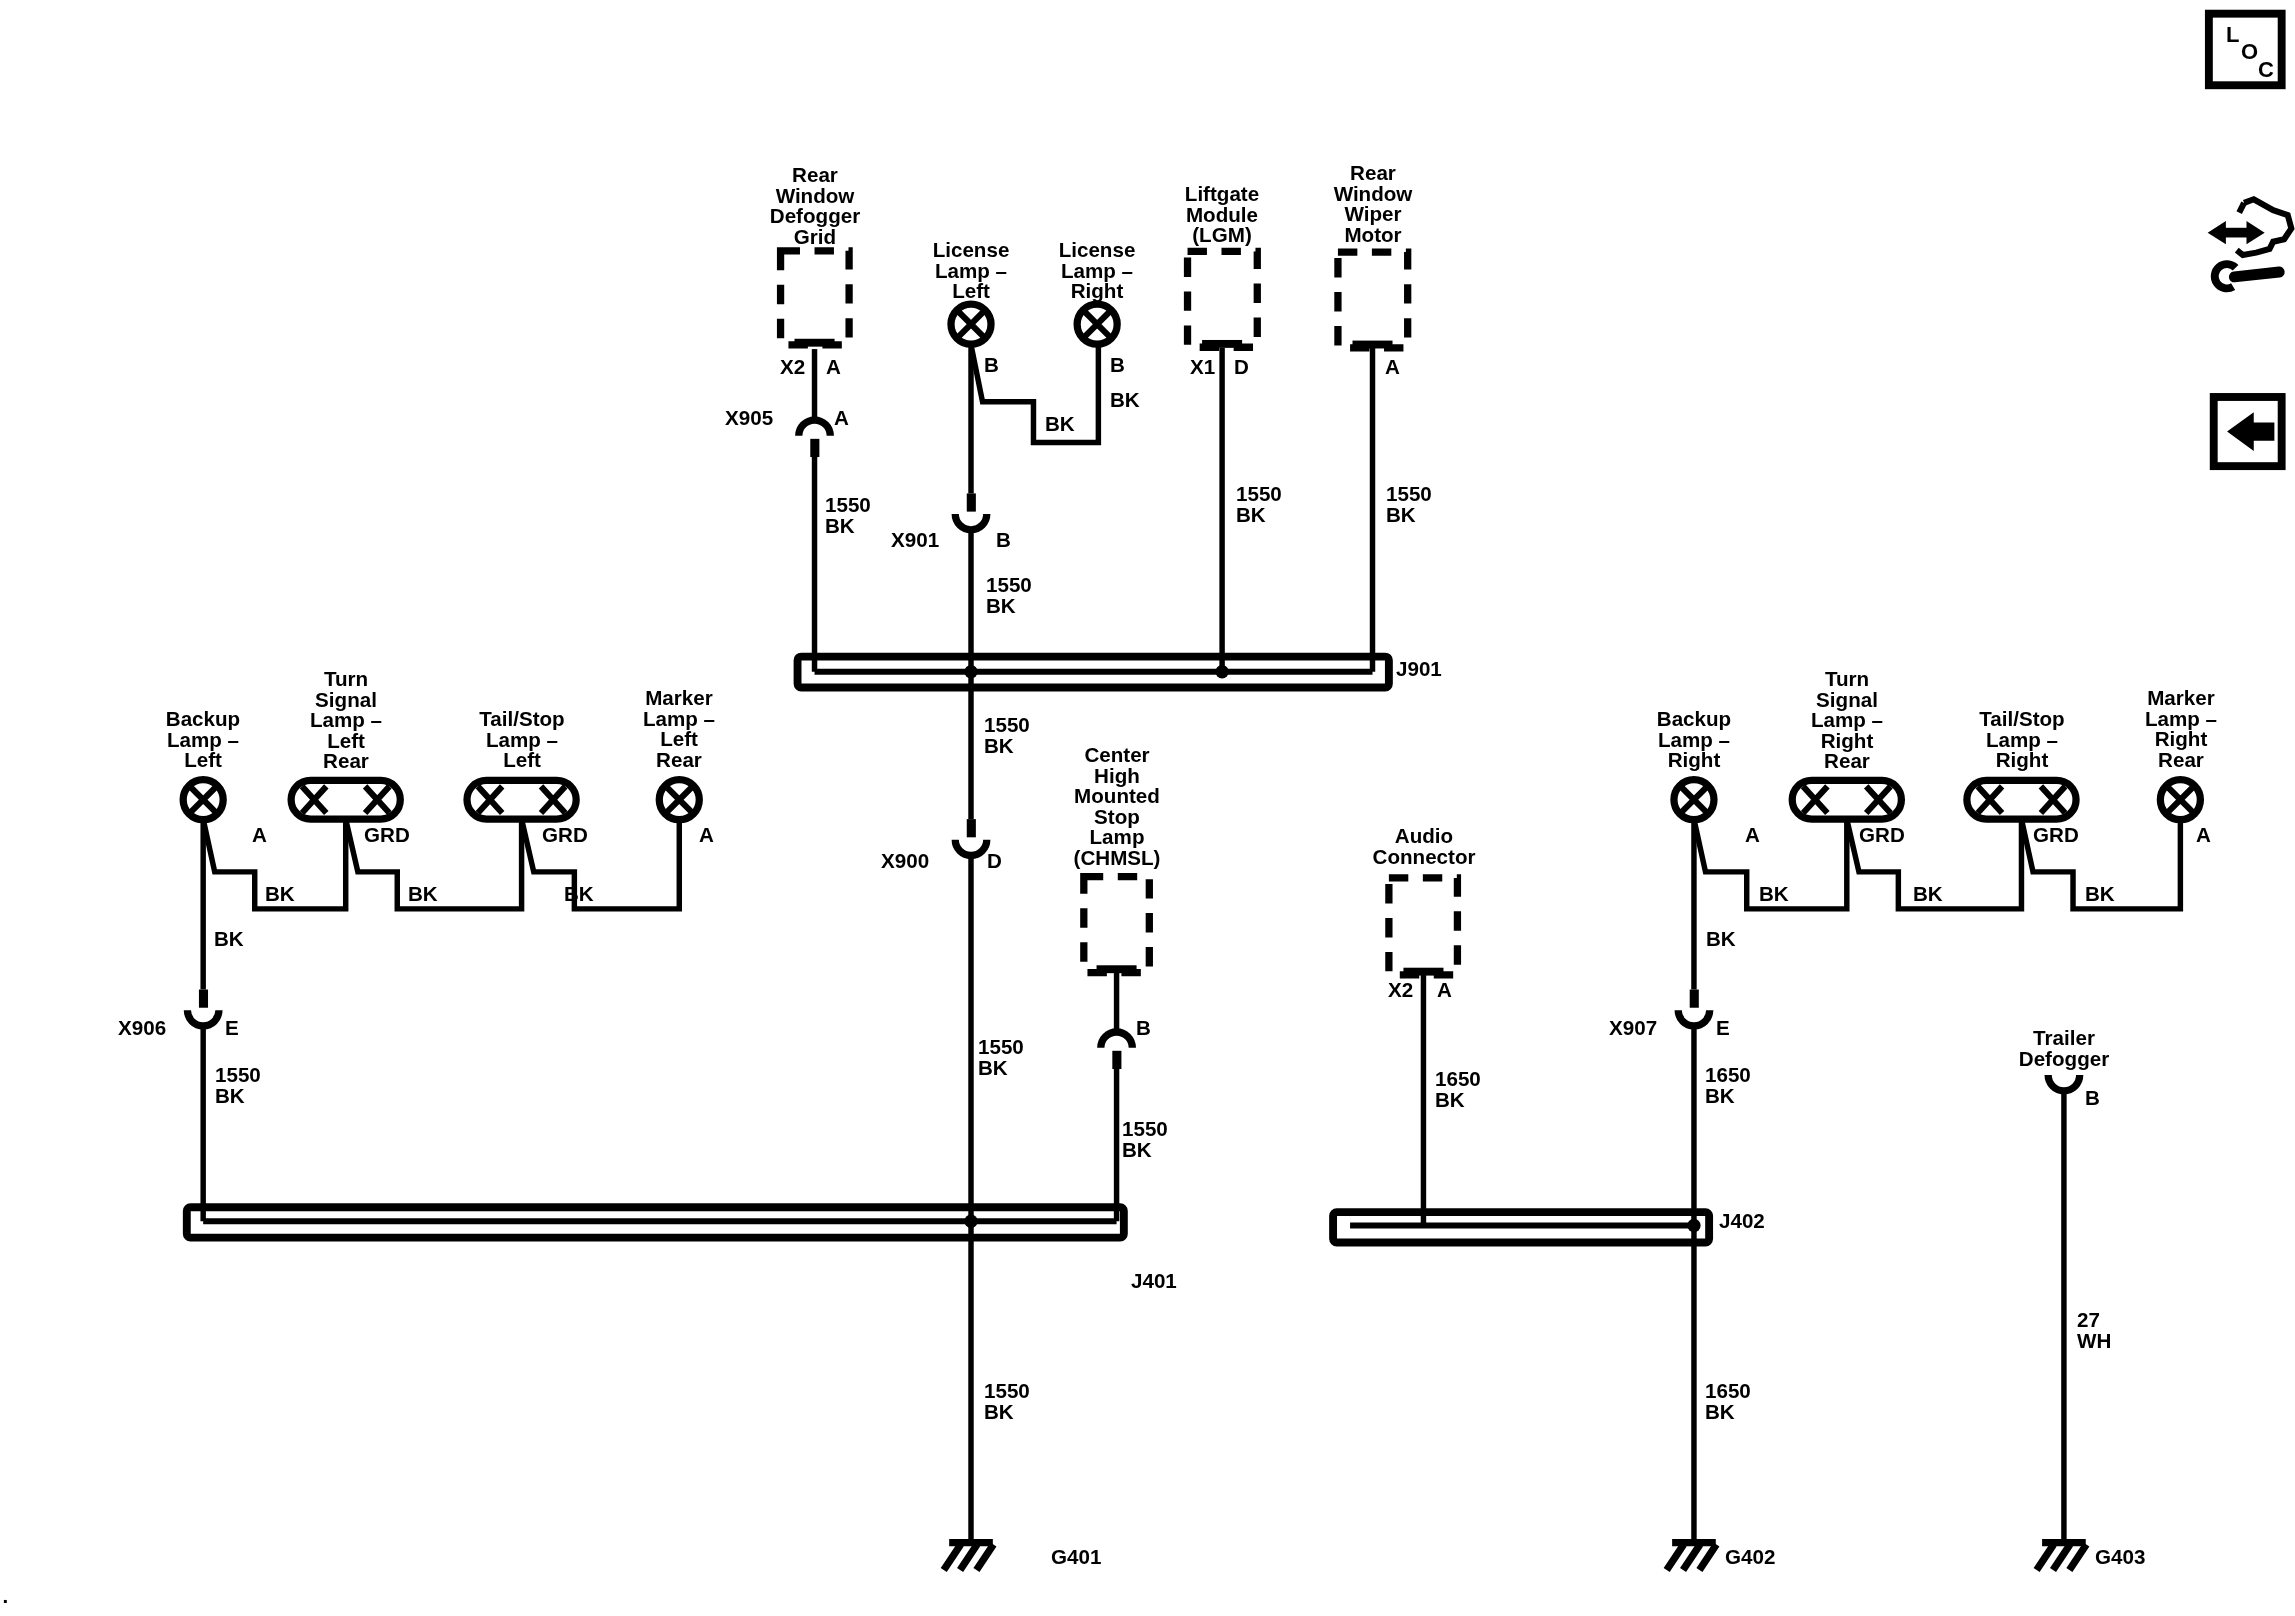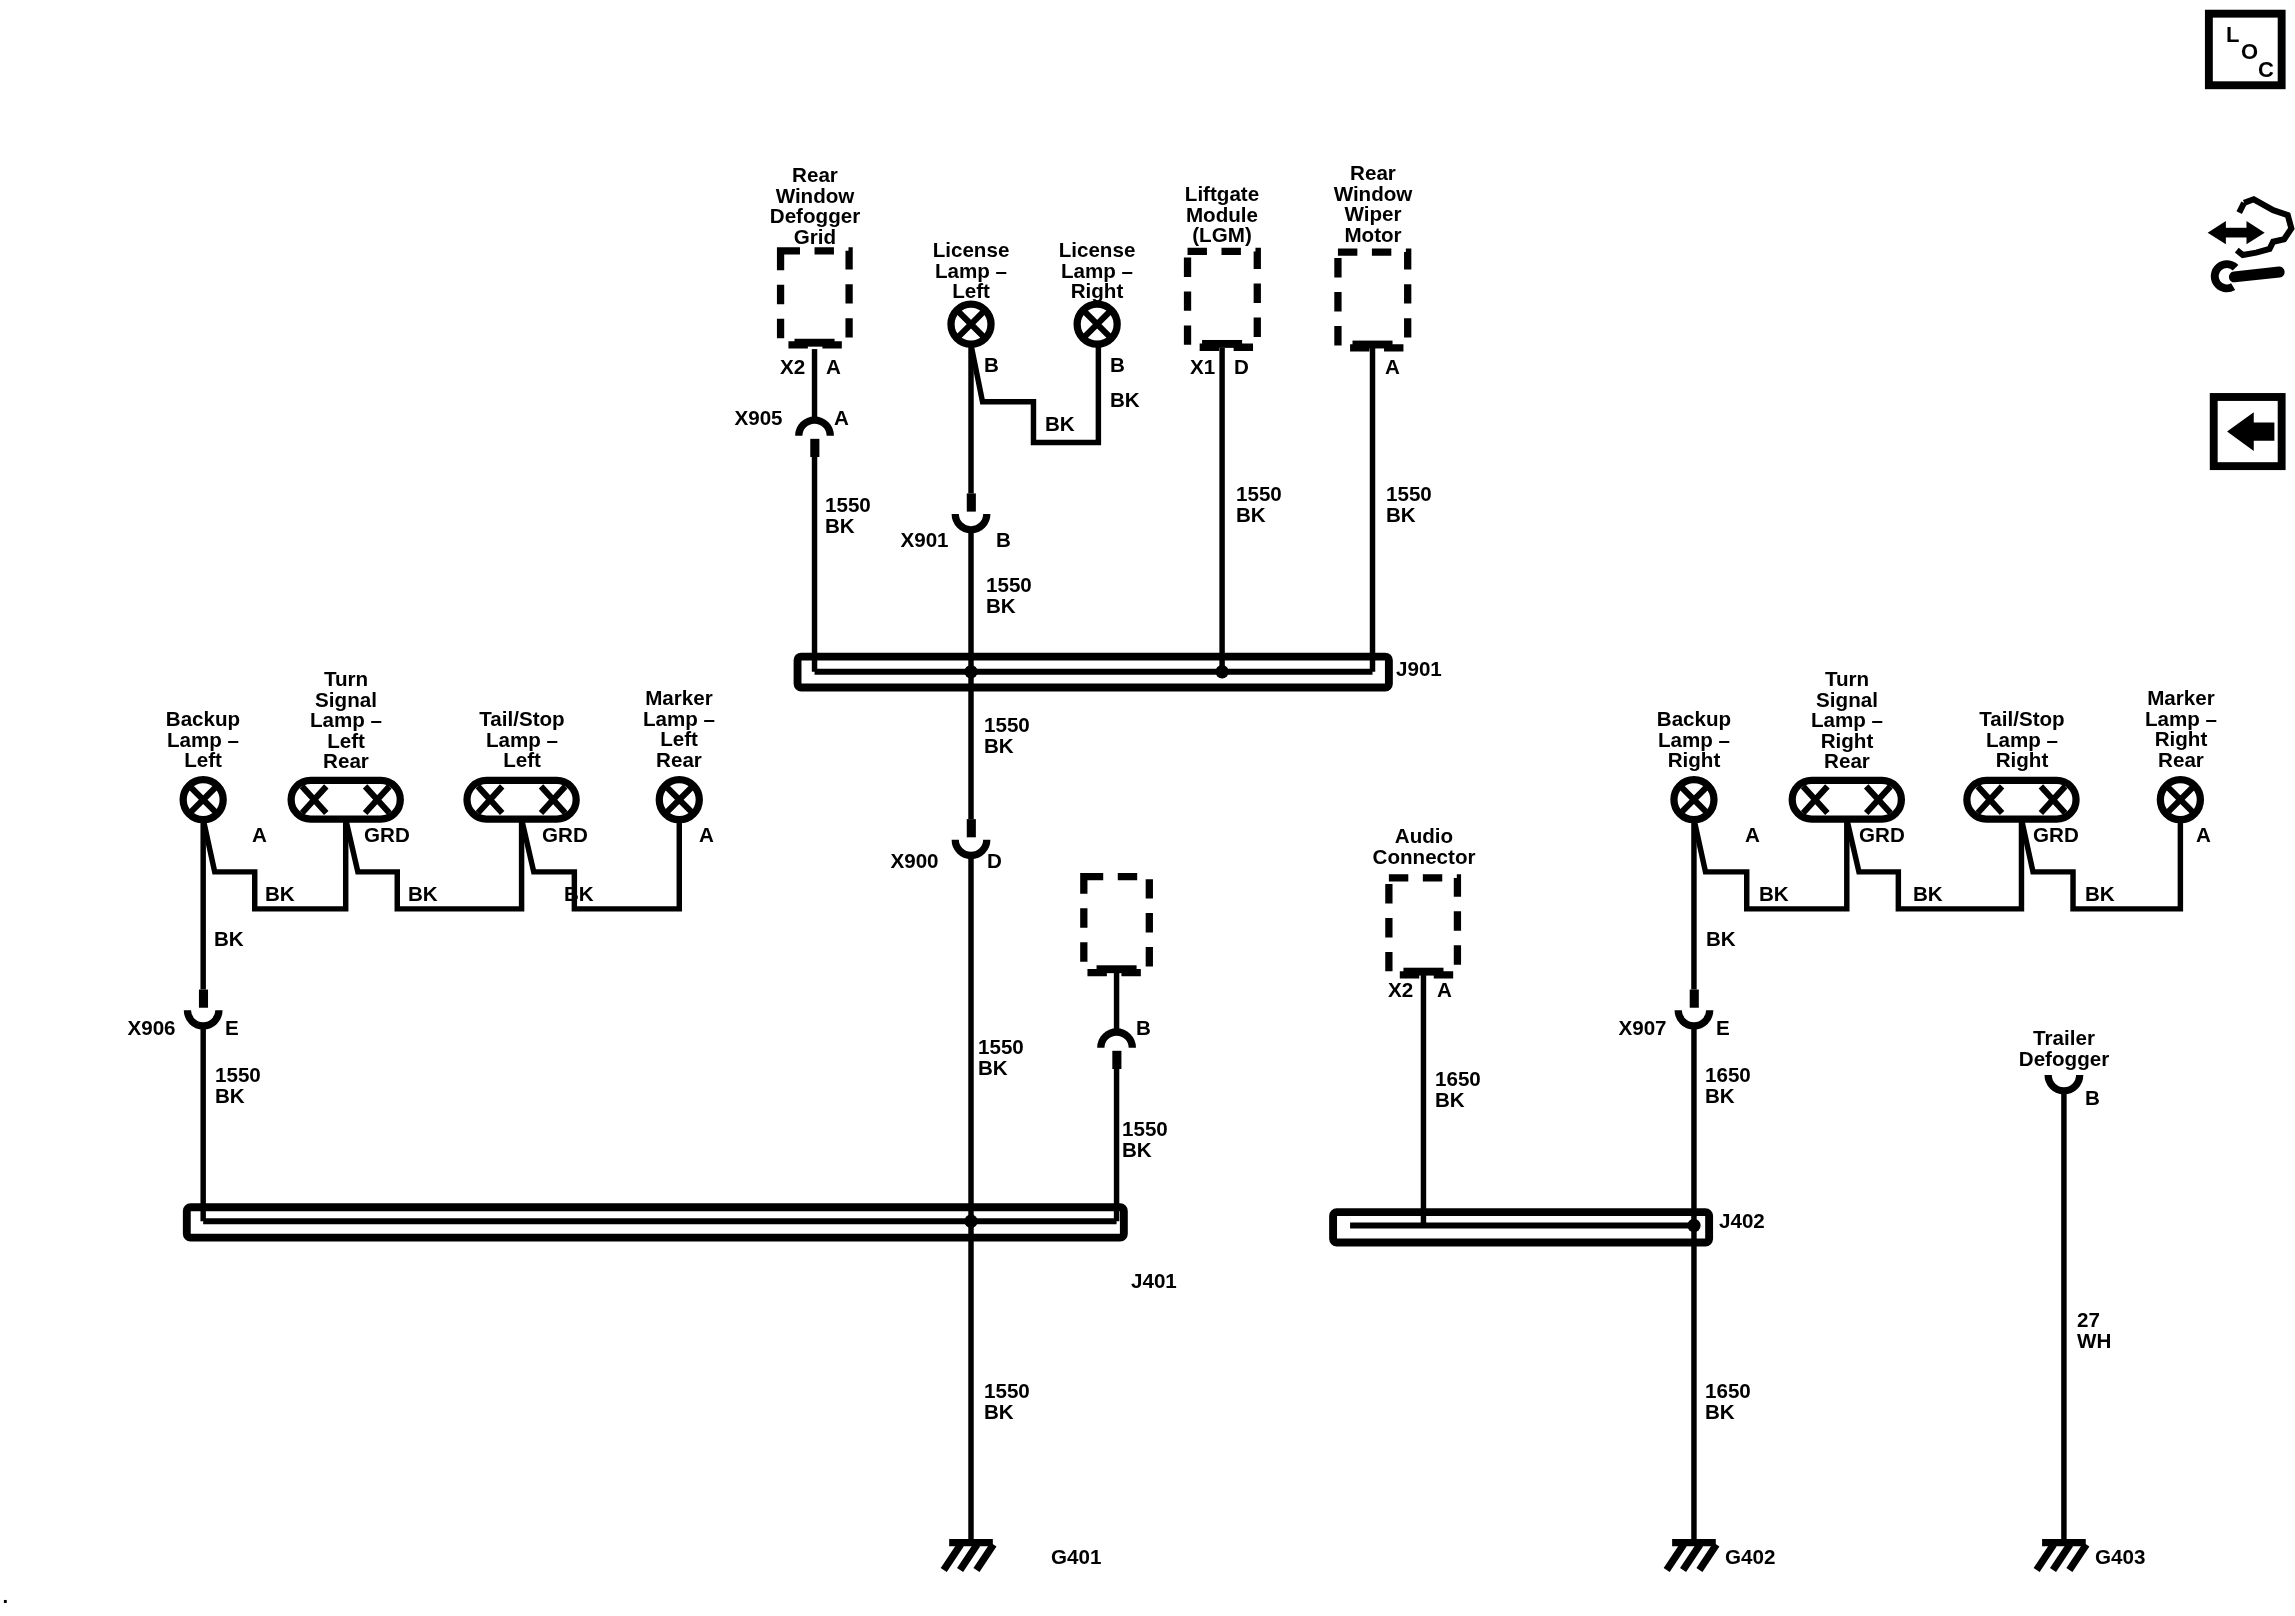--- a/index.html
+++ b/index.html
@@ -2,21 +2,21 @@
 <html style="font-size:9.7px"><head>
 <meta charset="utf-8">
 <style>
   html,body{margin:0;padding:0;background:#fff;}
   #canvas{position:relative;width:2295px;height:1617px;background:#ffffff;overflow:hidden;
           font-family:"Liberation Sans",sans-serif;}
   svg{position:absolute;left:0;top:0;}
   .lbl{position:absolute;font-weight:bold;font-size:20.6px;line-height:20.6px;color:#000;
        white-space:pre-line;letter-spacing:0px;}
   .ctr{width:182px;margin-left:-91px;text-align:center;}
-  .rt{width:67px;text-align:center;}
+  .rt{width:67px;text-align:left;}
   .loc-letter{position:absolute;font-weight:bold;font-size:22px;color:#000;
               font-family:"Liberation Sans",sans-serif;}
 </style>
 </head>
 <body>
 
 <div id="canvas">
 
 <svg width="2295" height="1617" viewBox="0 0 3784 2665">
   <g stroke="#000" fill="none">
@@ -234,20 +234,26 @@
 Lamp –
 Left
 Rear</div>
 <div class="lbl ctr" style="left:522px;top:709px">Tail/Stop
 Lamp –
 Left</div>
 <div class="lbl ctr" style="left:679px;top:688px">Marker
 Lamp –
 Left
 Rear</div>
+<div class="lbl ctr" style="left:1117px;top:745px">Center
+High
+Mounted
+Stop
+Lamp
+(CHMSL)</div>
 <div class="lbl ctr" style="left:1424px;top:826px">Audio
 Connector</div>
 <div class="lbl ctr" style="left:1694px;top:709px">Backup
 Lamp –
 Right</div>
 <div class="lbl ctr" style="left:1847px;top:669px">Turn
 Signal
 Lamp –
 Right
 Rear</div>

